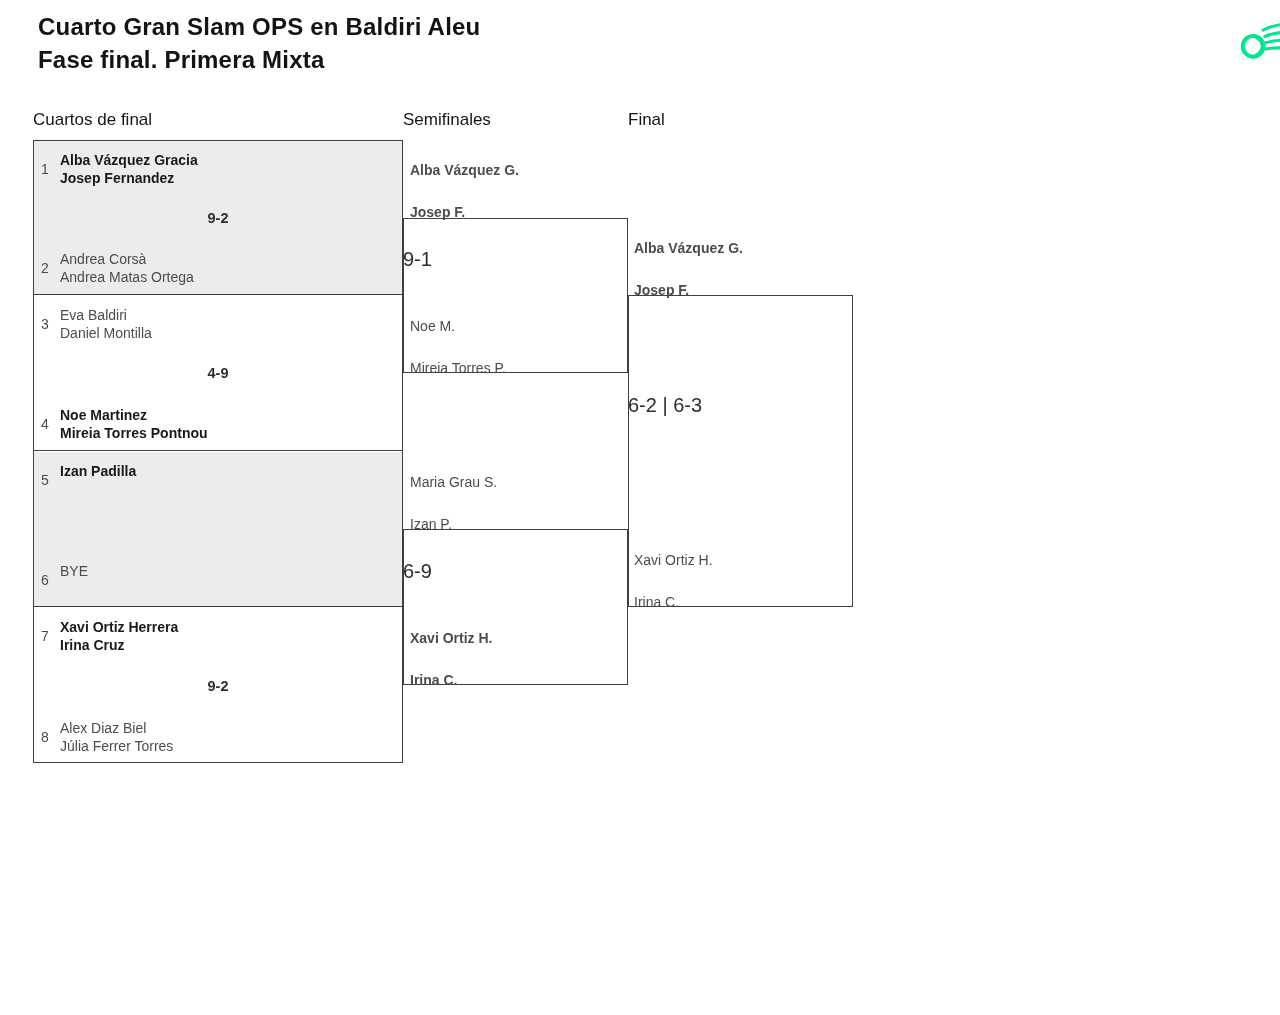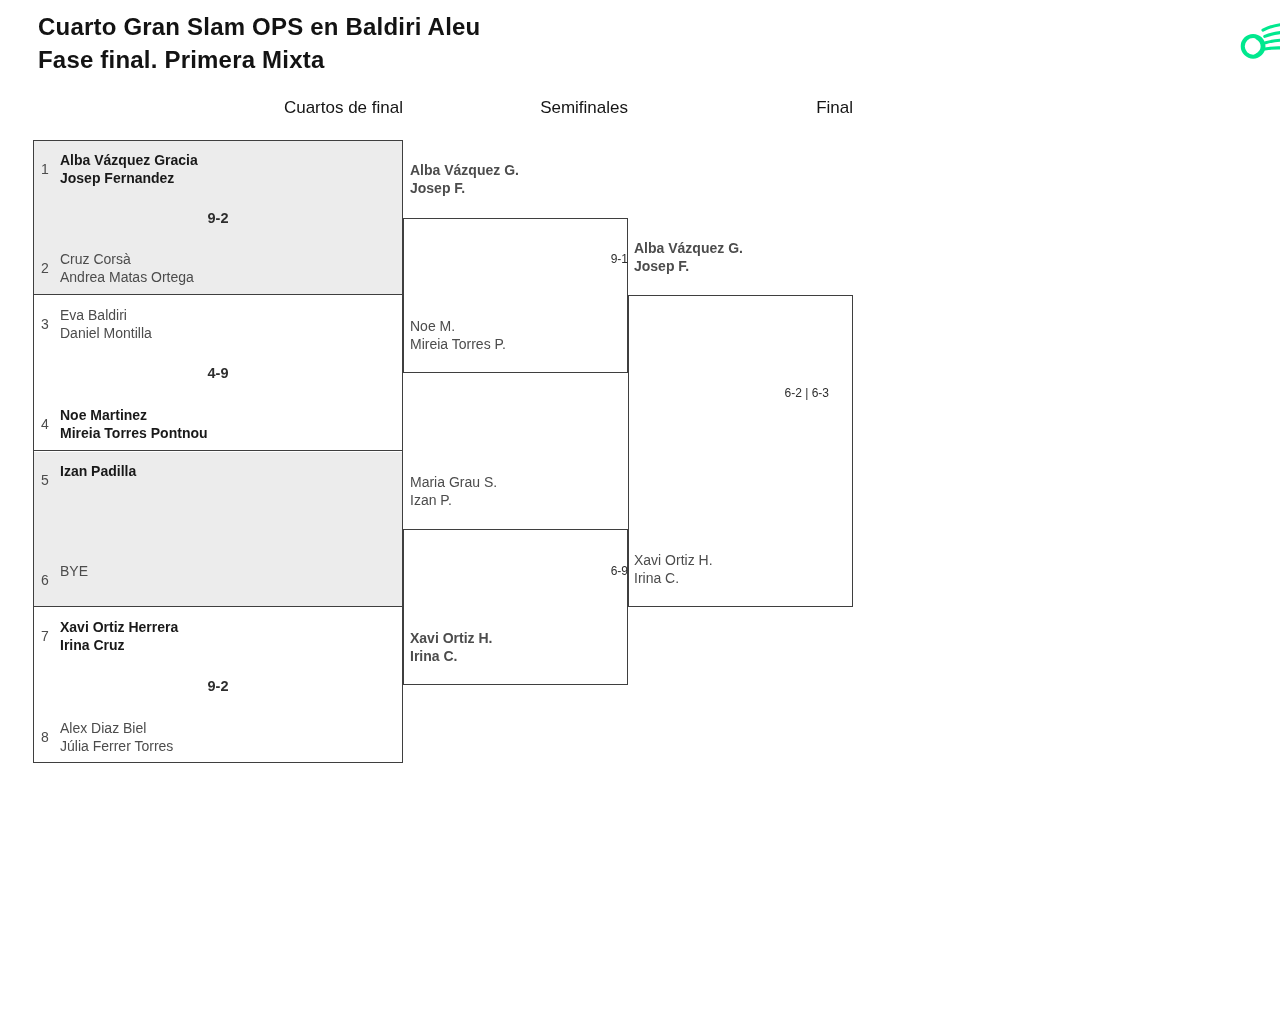--- a/index.html
+++ b/index.html
@@ -12,22 +12,22 @@
     overflow:hidden;
     margin-left:33px;
   }
   .title{
     position:absolute;left:5px;top:10px;
     font-size:24px;font-weight:700;line-height:33px;color:#131313;
     letter-spacing:.2px;
   }
   .logo{position:absolute;left:1203px;top:12px;width:72px;height:56px;}
   .col-header{
-    position:absolute;top:98px;height:20px;
-    text-align:right;font-size:17px;color:#151515;
+    position:absolute;top:110px;height:20px;
+    text-align:left;font-size:17px;color:#151515;
   }
   
   .qf-box{
     position:absolute;left:0;top:140px;width:370px;height:623px;
     border:1px solid #3f3f3f;box-sizing:border-box;background:#ffffff;
   }
   .qf-row{
     position:absolute;left:0;width:100%;box-sizing:border-box;
     border-bottom:1px solid #3f3f3f;
   }
@@ -54,26 +54,26 @@
     text-align:center;font-size:14.5px;color:#2e2e2e;font-weight:bold;
   }
   
   .rbox{
     position:absolute;border:1px solid #3f3f3f;box-sizing:border-box;
     background:transparent;
   }
   .name-block{
     position:absolute;
     display:flex;flex-direction:column;
-    font-size:14px;line-height:18px;color:#4c4c4c;
+    font-size:14px;line-height:18px;color:#4c4c4c;gap:24px;
   }
   .name-block span:empty{display:none;}
   .rscore{
-    position:absolute;text-align:right;
-    font-size:12px;line-height:18px;color:#2e2e2e;
+    position:absolute;text-align:left;
+    font-size:20px;line-height:18px;color:#2e2e2e;
   }
 </style>
 </head>
 <body>
 
 <div class="page">
 
   <div class="title">
     <div>Cuarto Gran Slam OPS en Baldiri Aleu</div>
     <div>Fase final. Primera Mixta</div>
@@ -96,21 +96,21 @@
 
     <div class="qf-row shaded" style="top:0;height:154px">
       <div class="seed s-top">1</div>
       <div class="pair p-top winner">
         <span>Alba Vázquez Gracia</span>
         <span>Josep Fernandez</span>
       </div>
       <div class="score">9-2</div>
       <div class="seed s-bot">2</div>
       <div class="pair p-bot">
-        <span>Cruz Corsà</span>
+        <span>Andrea Corsà</span>
         <span>Andrea Matas Ortega</span>
       </div>
     </div>
 
     <div class="qf-row" style="top:155px;height:155px">
       <div class="seed s-top">3</div>
       <div class="pair p-top">
         <span>Eva Baldiri</span>
         <span>Daniel Montilla</span>
       </div>
@@ -170,19 +170,19 @@
   <div class="name-block winner" style="left:377px;top:629px">
     <span>Xavi Ortiz H.</span>
     <span>Irina C.</span>
   </div>
 
   <div class="name-block winner" style="left:601px;top:239px">
     <span>Alba Vázquez G.</span>
     <span>Josep F.</span>
   </div>
   <div class="rbox" style="left:595px;top:295px;width:225px;height:312px"></div>
-  <div class="rscore" style="left:595px;top:384px;width:201px">6-2 | 6-3</div>
+  <div class="rscore" style="left:595px;top:396px;width:201px">6-2 | 6-3</div>
   <div class="name-block" style="left:601px;top:551px">
     <span>Xavi Ortiz H.</span>
     <span>Irina C.</span>
   </div>
 
 </div>
 
 </body></html>

